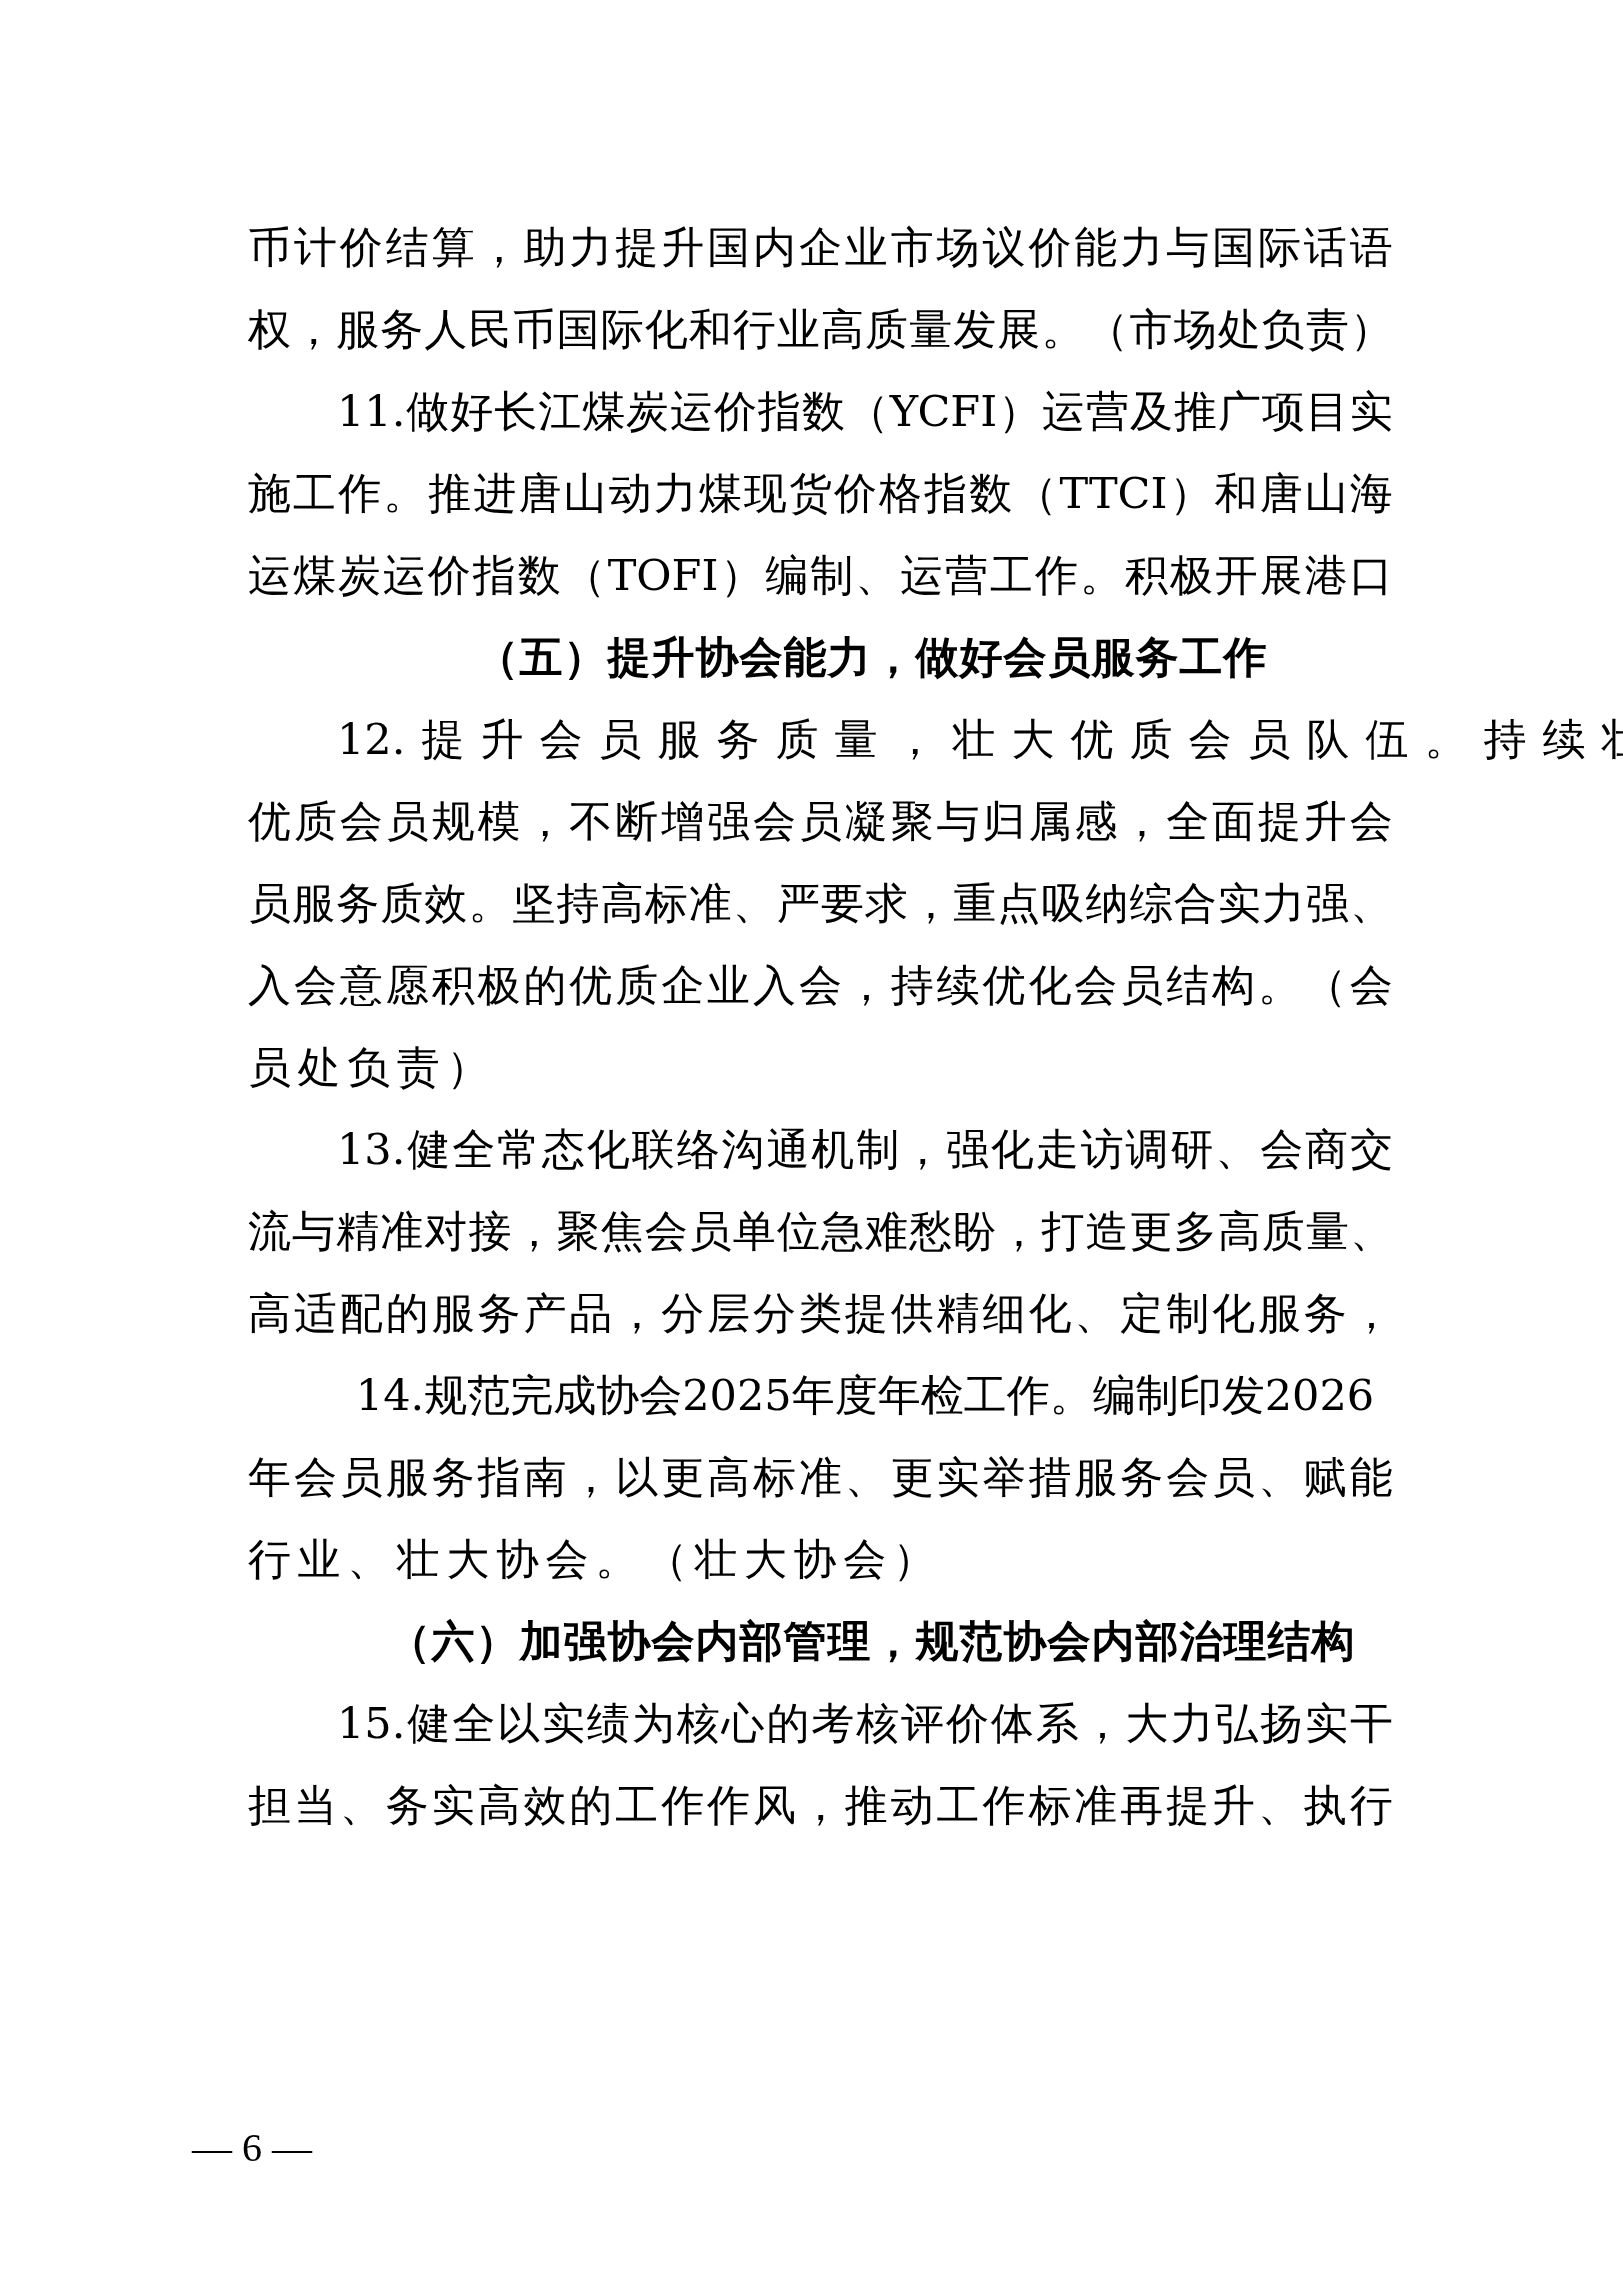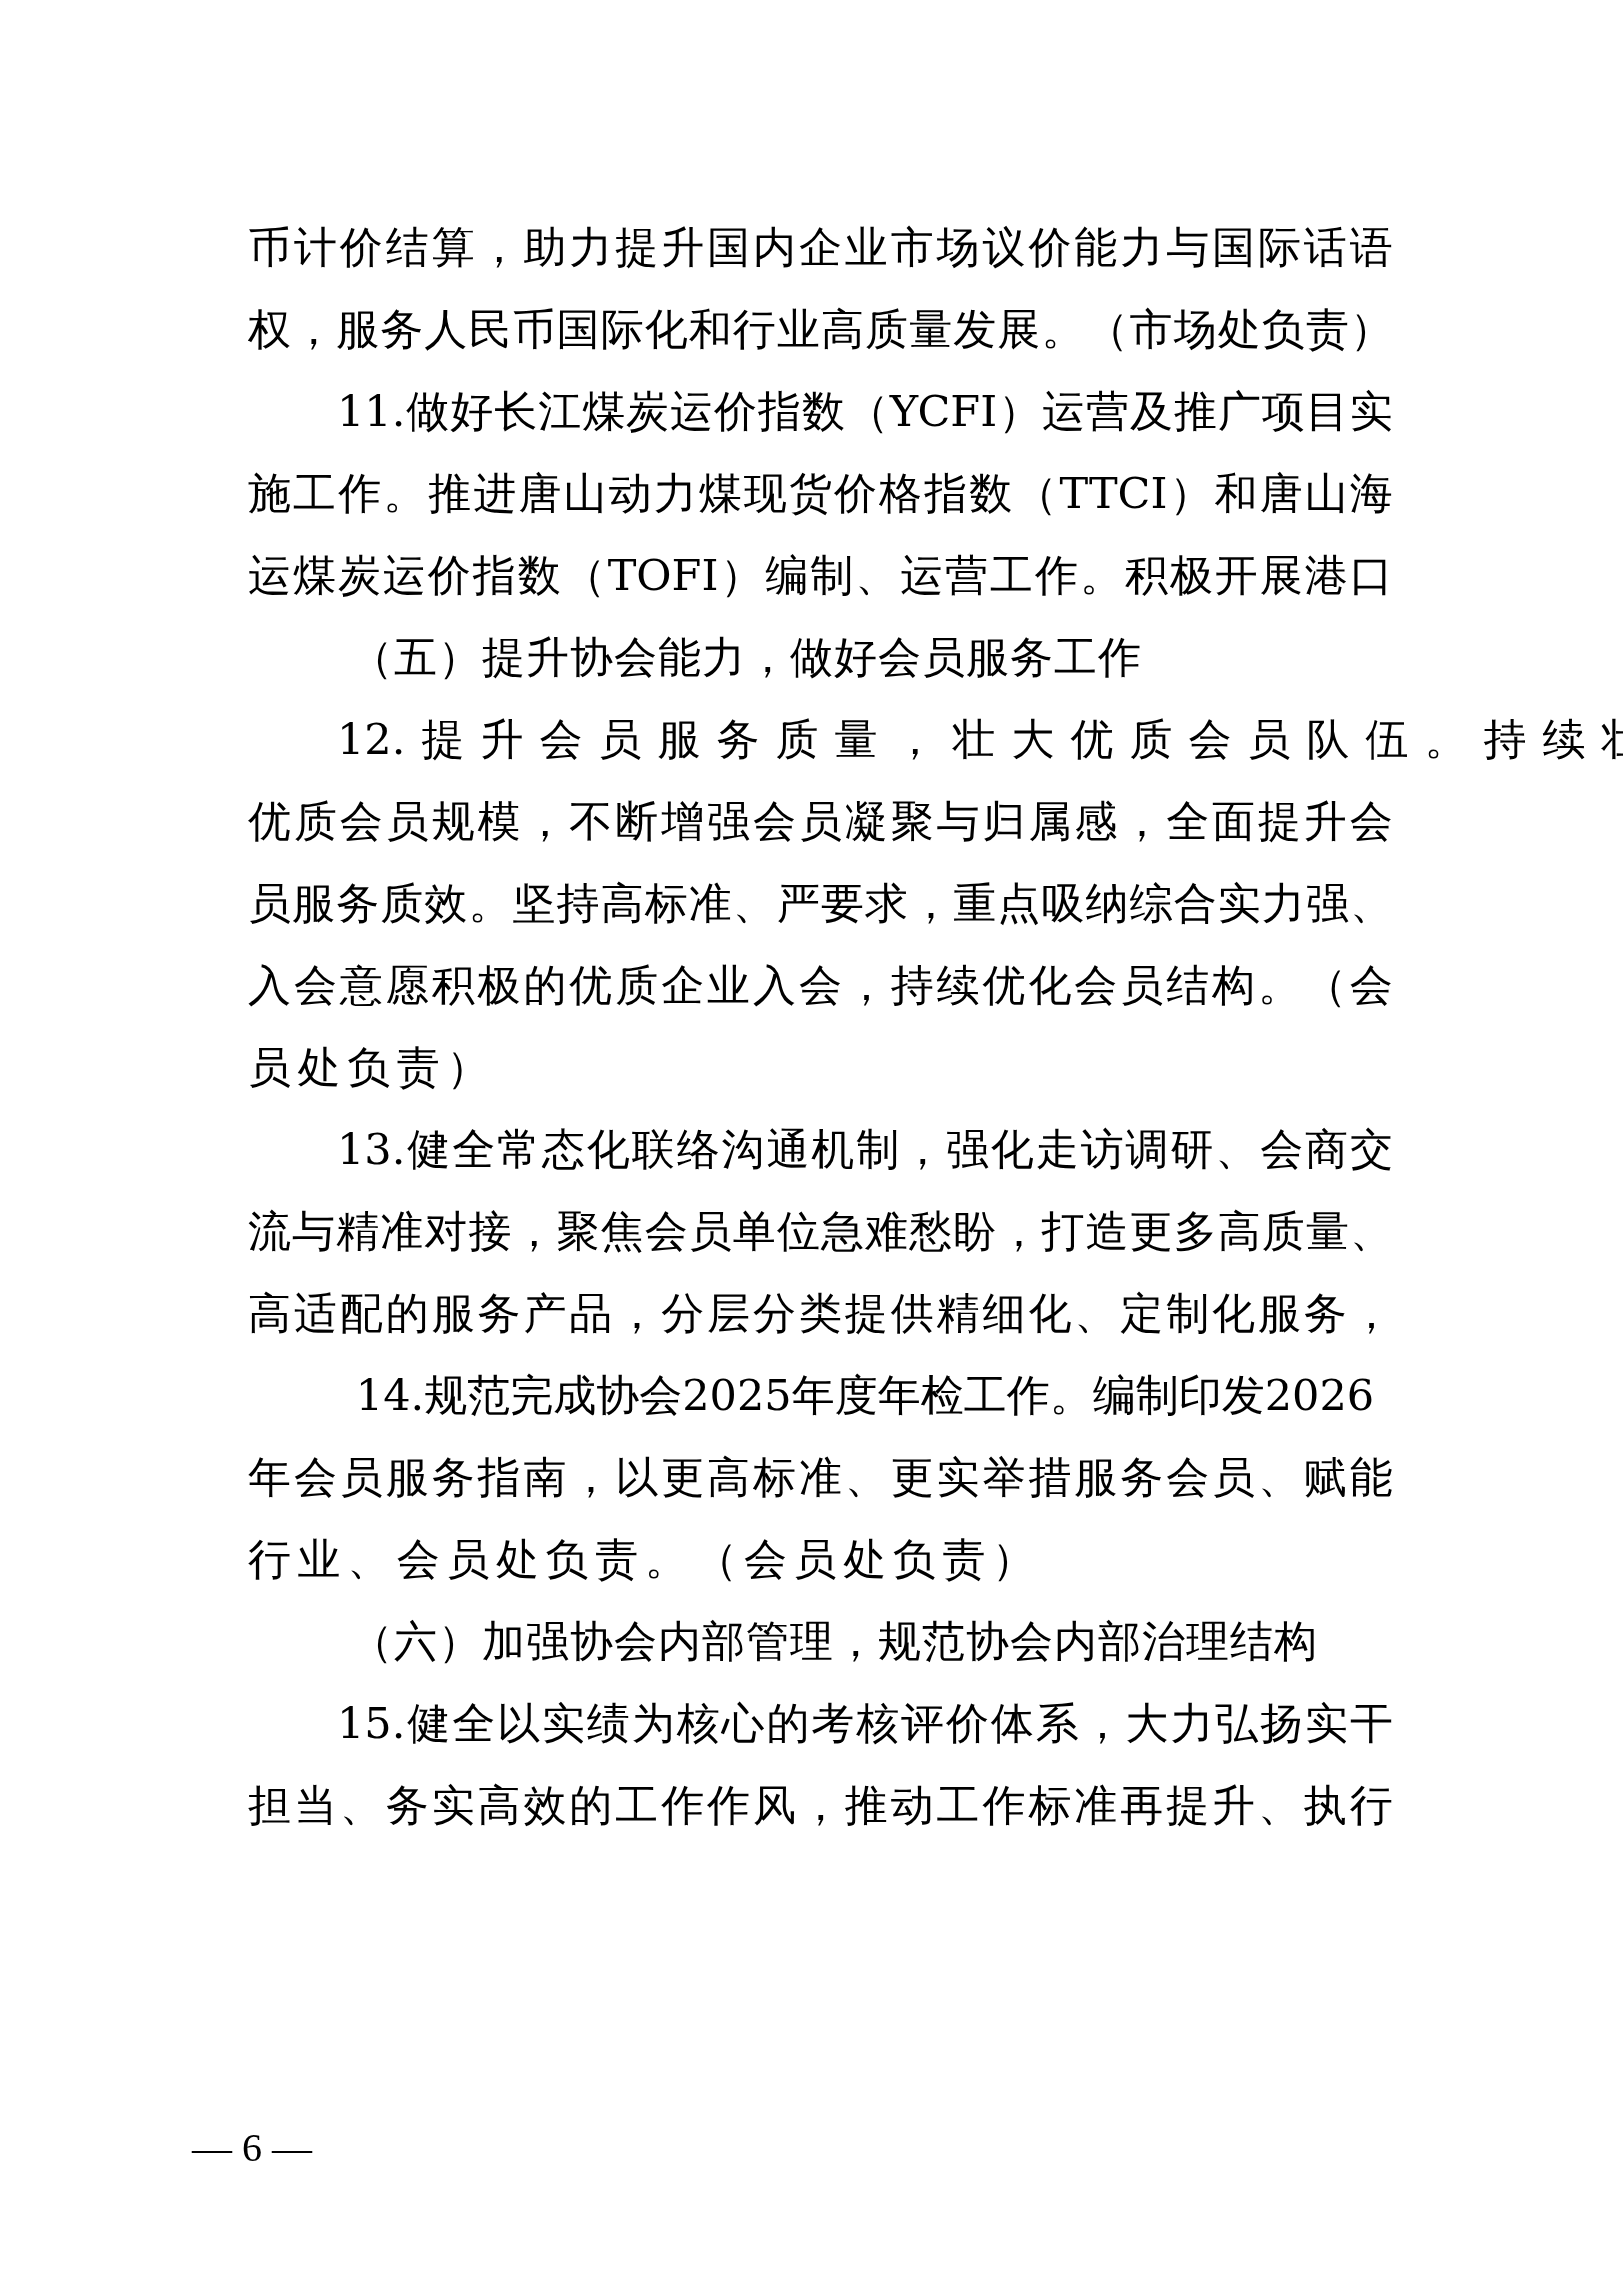--- a/index.html
+++ b/index.html
@@ -40,24 +40,24 @@
     text-align-last: justify;
   }
   .line.last {
     text-align: left;
     letter-spacing: 6.6px;
   }
   .line.indent {
     padding-left: 89px;
   }
   .line.heading {
-    font-weight: normal;
+    font-weight: bold;
     padding-left: 102px;
     letter-spacing: 1px;
-    text-align: left;
+    text-align: center;
   }
   .page-number {
     position: absolute;
     left: 192px;
     top: 2122px;
     height: 51px;
     line-height: 51px;
     font-size: 40px;
     font-family: "Liberation Serif", "DejaVu Serif", serif;
     white-space: pre;
@@ -458,21 +458,21 @@
           <span>措</span>
           <span>服</span>
           <span>务</span>
           <span>会</span>
           <span>员</span>
           <span>、</span>
           <span>赋</span>
           <span>能</span>
         </div>
       </div>
-    <div class="line last">行业、会员处负责。（会员处负责）</div>
+    <div class="line last">行业、壮大协会。（壮大协会）</div>
     <div class="line heading">（六）加强协会内部管理，规范协会内部治理结构</div>
     <div class="line full indent">
         <div style="display: flex; justify-content: space-between; width: 100%;">
           <span>15.</span>
           <span>健</span>
           <span>全</span>
           <span>以</span>
           <span>实</span>
           <span>绩</span>
           <span>为</span>

